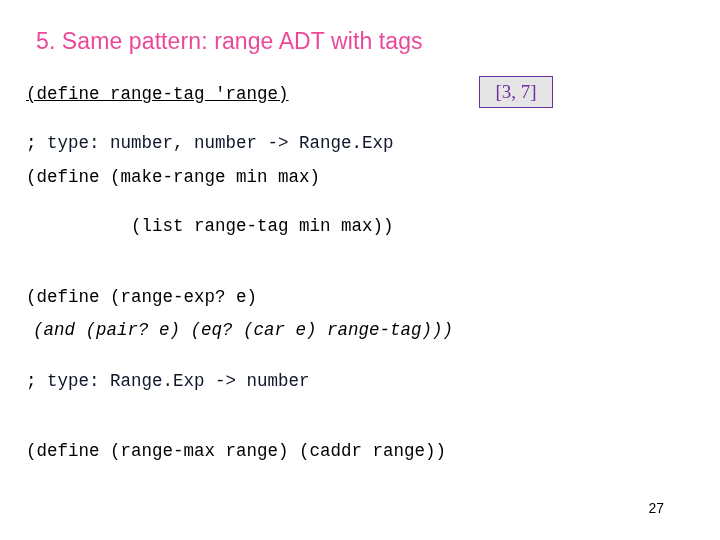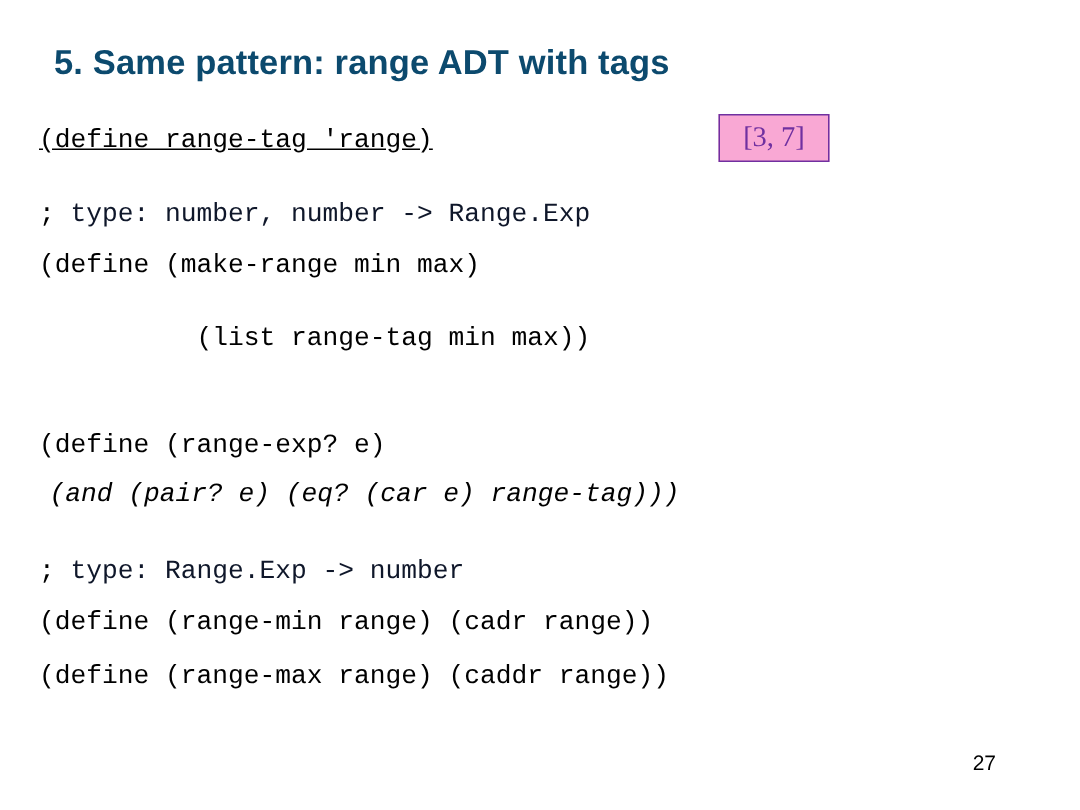--- a/index.html
+++ b/index.html
@@ -18,22 +18,22 @@
     width: 720px;
     height: 540px;
     box-sizing: border-box;
   }
   .title {
     position: absolute;
     left: 36px;
     top: 28px;
     font-family: "Liberation Sans", sans-serif;
     font-size: 23px;
-    font-weight: bold;
-    color: #0c4a6e;
+    font-weight: normal;
+    color: #ec4899;
     letter-spacing: 0.1px;
     white-space: nowrap;
   }
   .code-block {
     position: absolute;
     left: 26px;
     font-family: "Liberation Mono", monospace;
     font-size: 17.5px;
     color: #000000;
     white-space: pre;
@@ -43,21 +43,21 @@
     color: #0f172a;
   }
   .tagbox {
     position: absolute;
     left: 479px;
     top: 76px;
     width: 74px;
     height: 32px;
     border: 1.5px solid #7030a0;
     box-sizing: border-box;
-    background: #f9a8d4;
+    background: #e5e5e5;
   }
   .tagbox .tagtext {
     font-family: "Liberation Serif", serif;
     font-size: 19px;
     color: #7030a0;
     text-align: center;
     line-height: 29px;
     white-space: pre;
   }
   .page-number {
@@ -95,21 +95,20 @@
 
   <div class="code-block l4"><span>          (list range-tag min max))</span><span class="purple"></span></div>
 
 
   <div class="code-block l6"><span>(define (range-exp? e)</span><span class="purple"></span></div>
 
   <div class="code-block l7"><span>  (and (pair? e) (eq? (car e) range-tag)))</span><span class="purple"></span></div>
 
   <div class="code-block l8"><span>; </span><span class="purple">type: Range.Exp -&gt; number</span></div>
 
-  <div class="code-block l9"><span>(define (range-min range) (cadr range))</span><span class="purple"></span></div>
 
   <div class="code-block l10"><span>(define (range-max range) (caddr range))</span><span class="purple"></span></div>
 
   <div class="tagbox">
     <div class="tagtext">[3, 7]</div>
   </div>
 
   <div class="page-number">27</div>
 
 </div>

